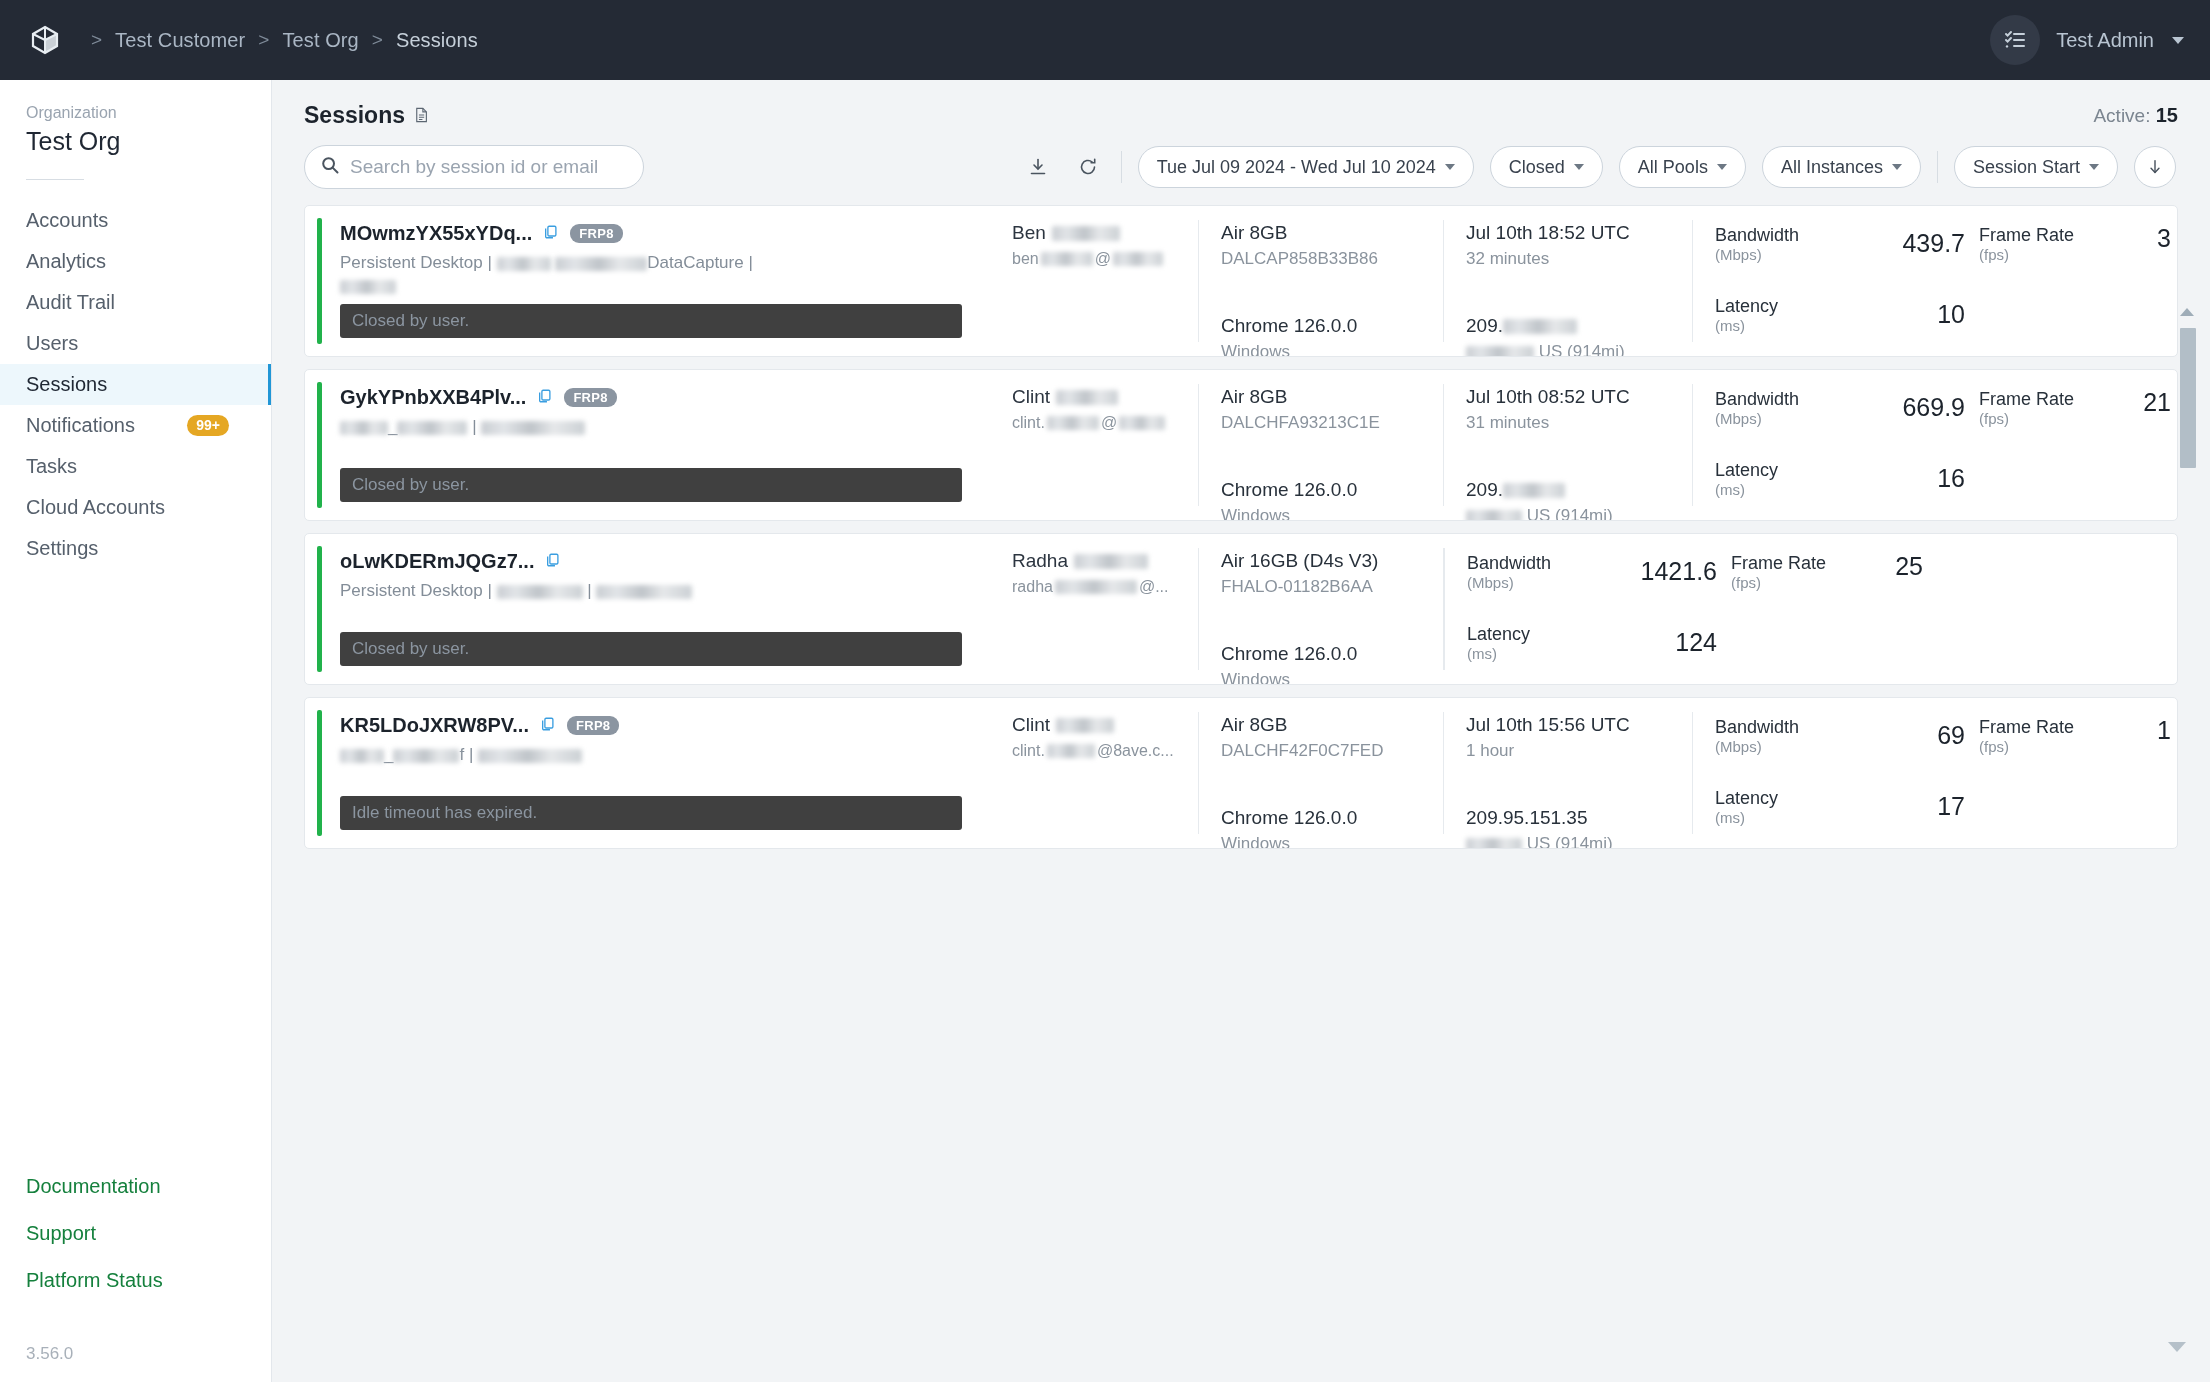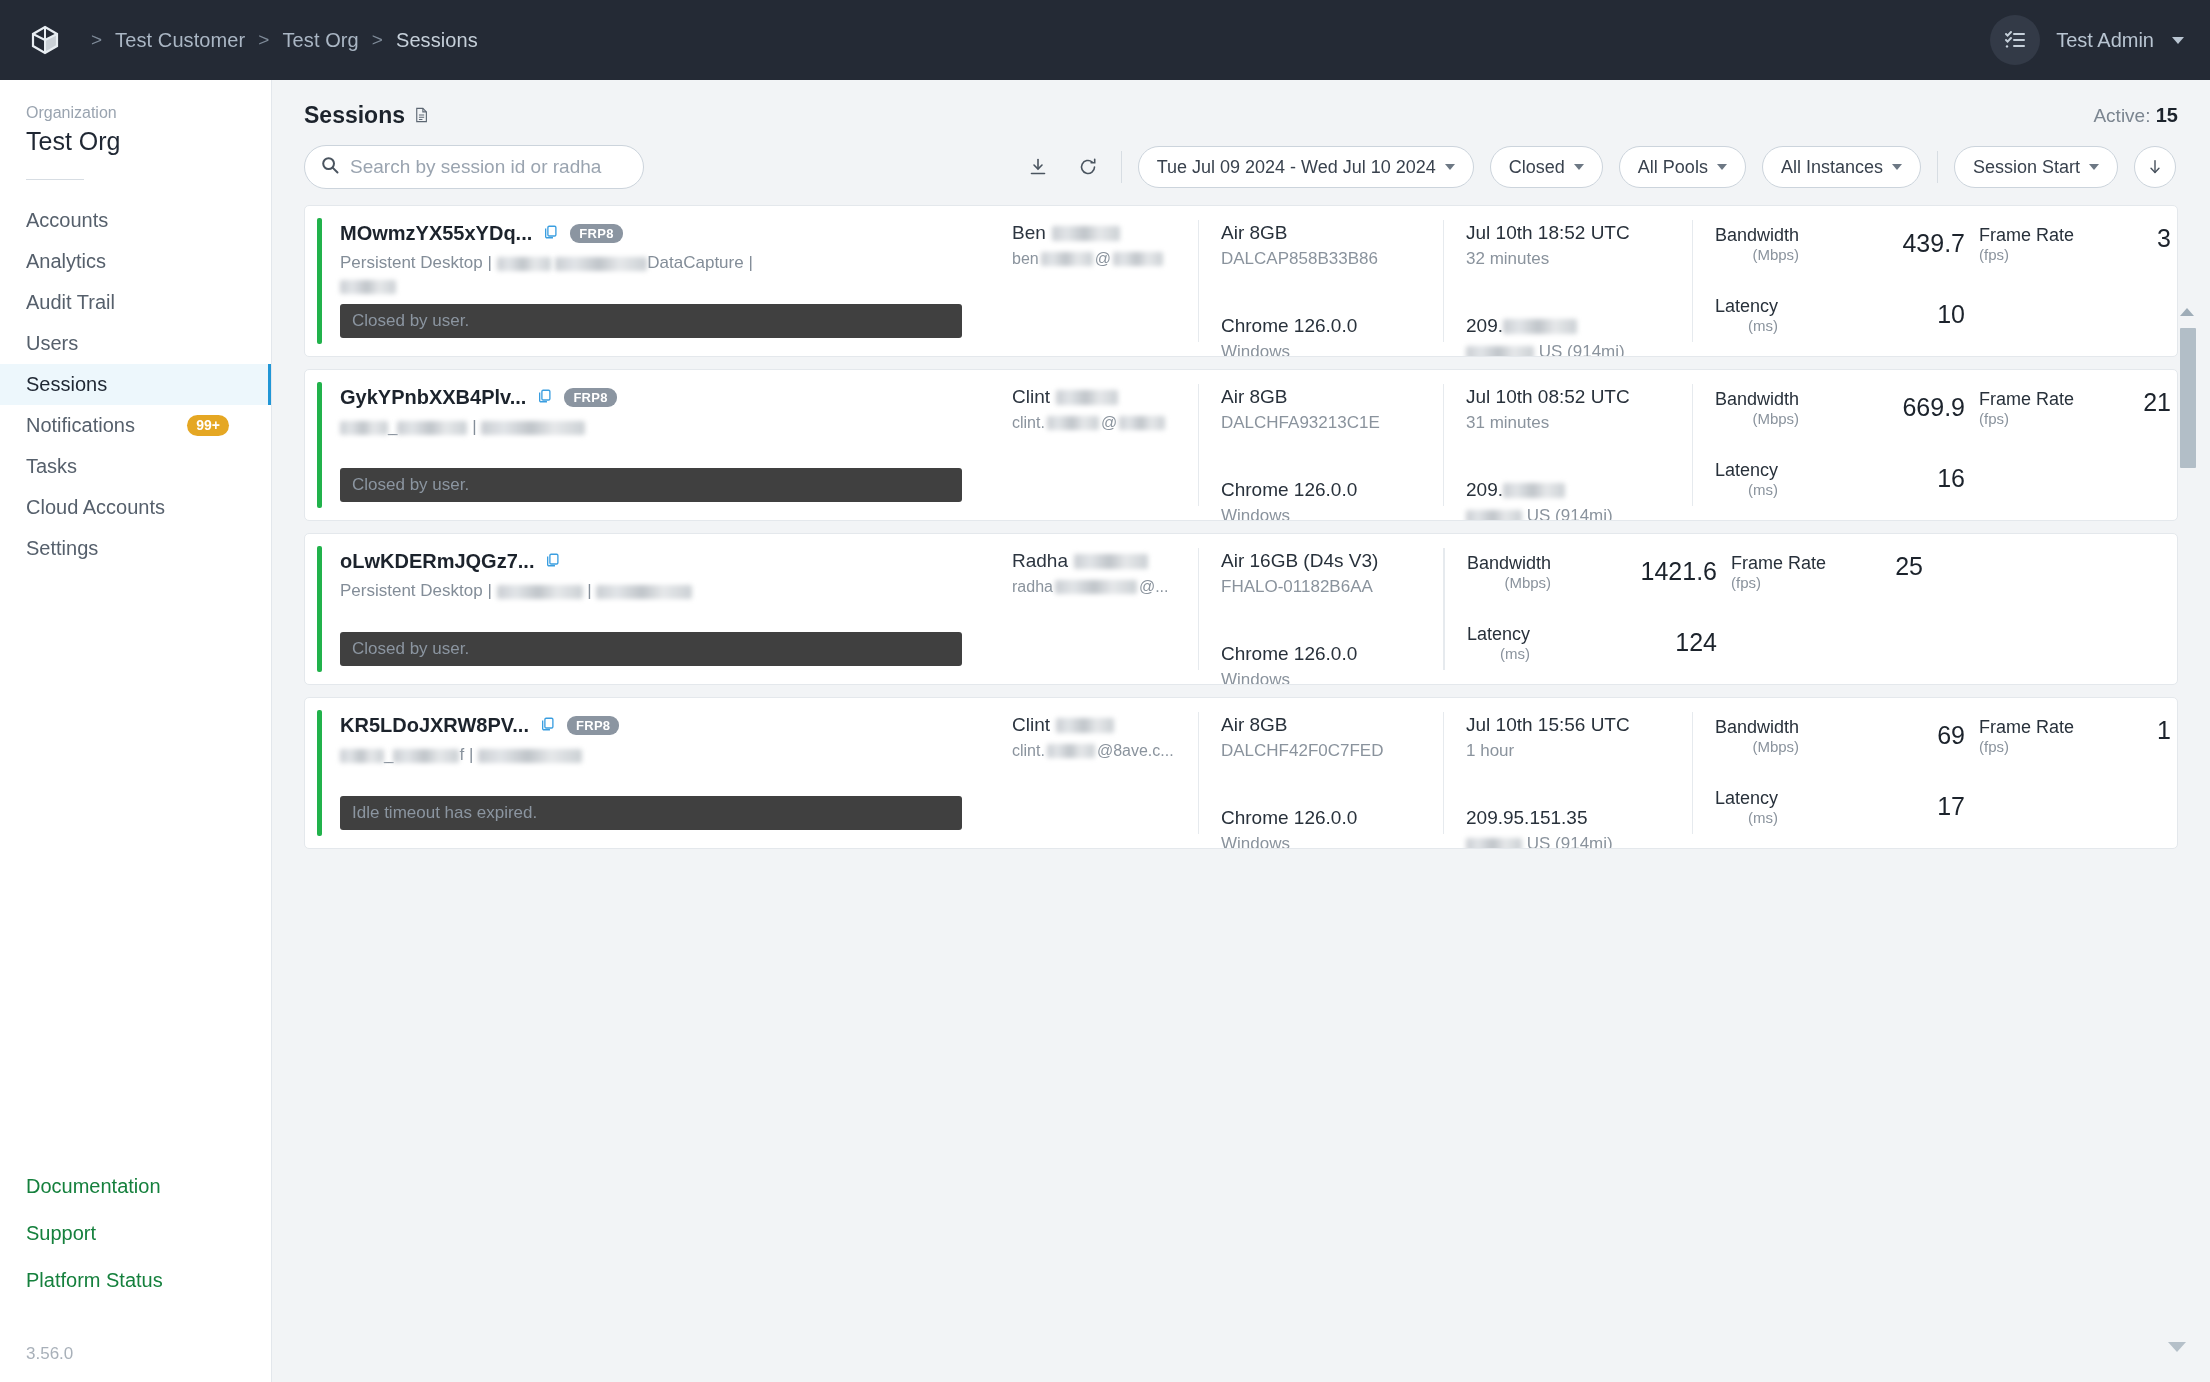--- a/index.html
+++ b/index.html
@@ -152,21 +152,21 @@
 
   .vsep { width: 1px; background: #e6eaee; margin: 14px 0; flex: none; }
 
   .col-two { flex: none; padding: 16px 0 0 22px; }
   .col-two.w-inst { width: 244px; }
   .col-two.w-time { width: 248px; }
   .pair-top { margin-bottom: 46px; }
   .p-main { font-size: 19px; color: #28313b; }
   .p-sub { font-size: 17px; color: #8a939d; margin-top: 5px; }
 
-  .col-metrics { width: 272px; flex: none; padding: 18px 0 0 22px; text-align: right; }
+  .col-metrics { width: 272px; flex: none; padding: 18px 0 0 22px; }
   .m-row { display: flex; align-items: center; justify-content: space-between; }
   .m-row + .m-row { margin-top: 32px; }
   .m-lbl { font-size: 18px; color: #28313b; line-height: 22px; }
   .m-unit { font-size: 15px; color: #8a939d; }
   .m-val { font-size: 25px; color: #1c232c; }
 
   .col-fps { width: 206px; flex: none; padding: 18px 0 0 14px; display: flex; justify-content: space-between; align-items: flex-start; }
   .kebab { width: 36px; flex: none; display: flex; align-items: flex-start; justify-content: center; padding-top: 18px; cursor: pointer; }
 
   
@@ -288,21 +288,21 @@
       </div>
 
       <div class="tools-row">
         <div class="search-box">
           <span>
             <svg viewBox="0 0 18 18" width="18" height="18" fill="none" stroke="#4a545f" stroke-width="2">
               <circle cx="7.6" cy="7.6" r="5.4"></circle>
                 <path d="M11.6 11.6 L16.5 16.5" stroke-linecap="round"></path>
             </svg>
           </span>
-          <span class="search-ph">Search by session id or radha</span>
+          <span class="search-ph">Search by session id or email</span>
         </div>
 
         <div class="filters">
           <span class="icon-btn">
             <svg viewBox="0 0 20 20" width="20" height="20" fill="none" stroke="#4a545f" stroke-width="1.6" stroke-linecap="round">
               <path d="M10 2.5 v9"></path>
                 <path d="M6 8 l4 4 4-4"></path>
                 <path d="M3.5 16.5 h13"></path>
             </svg>
           </span>

